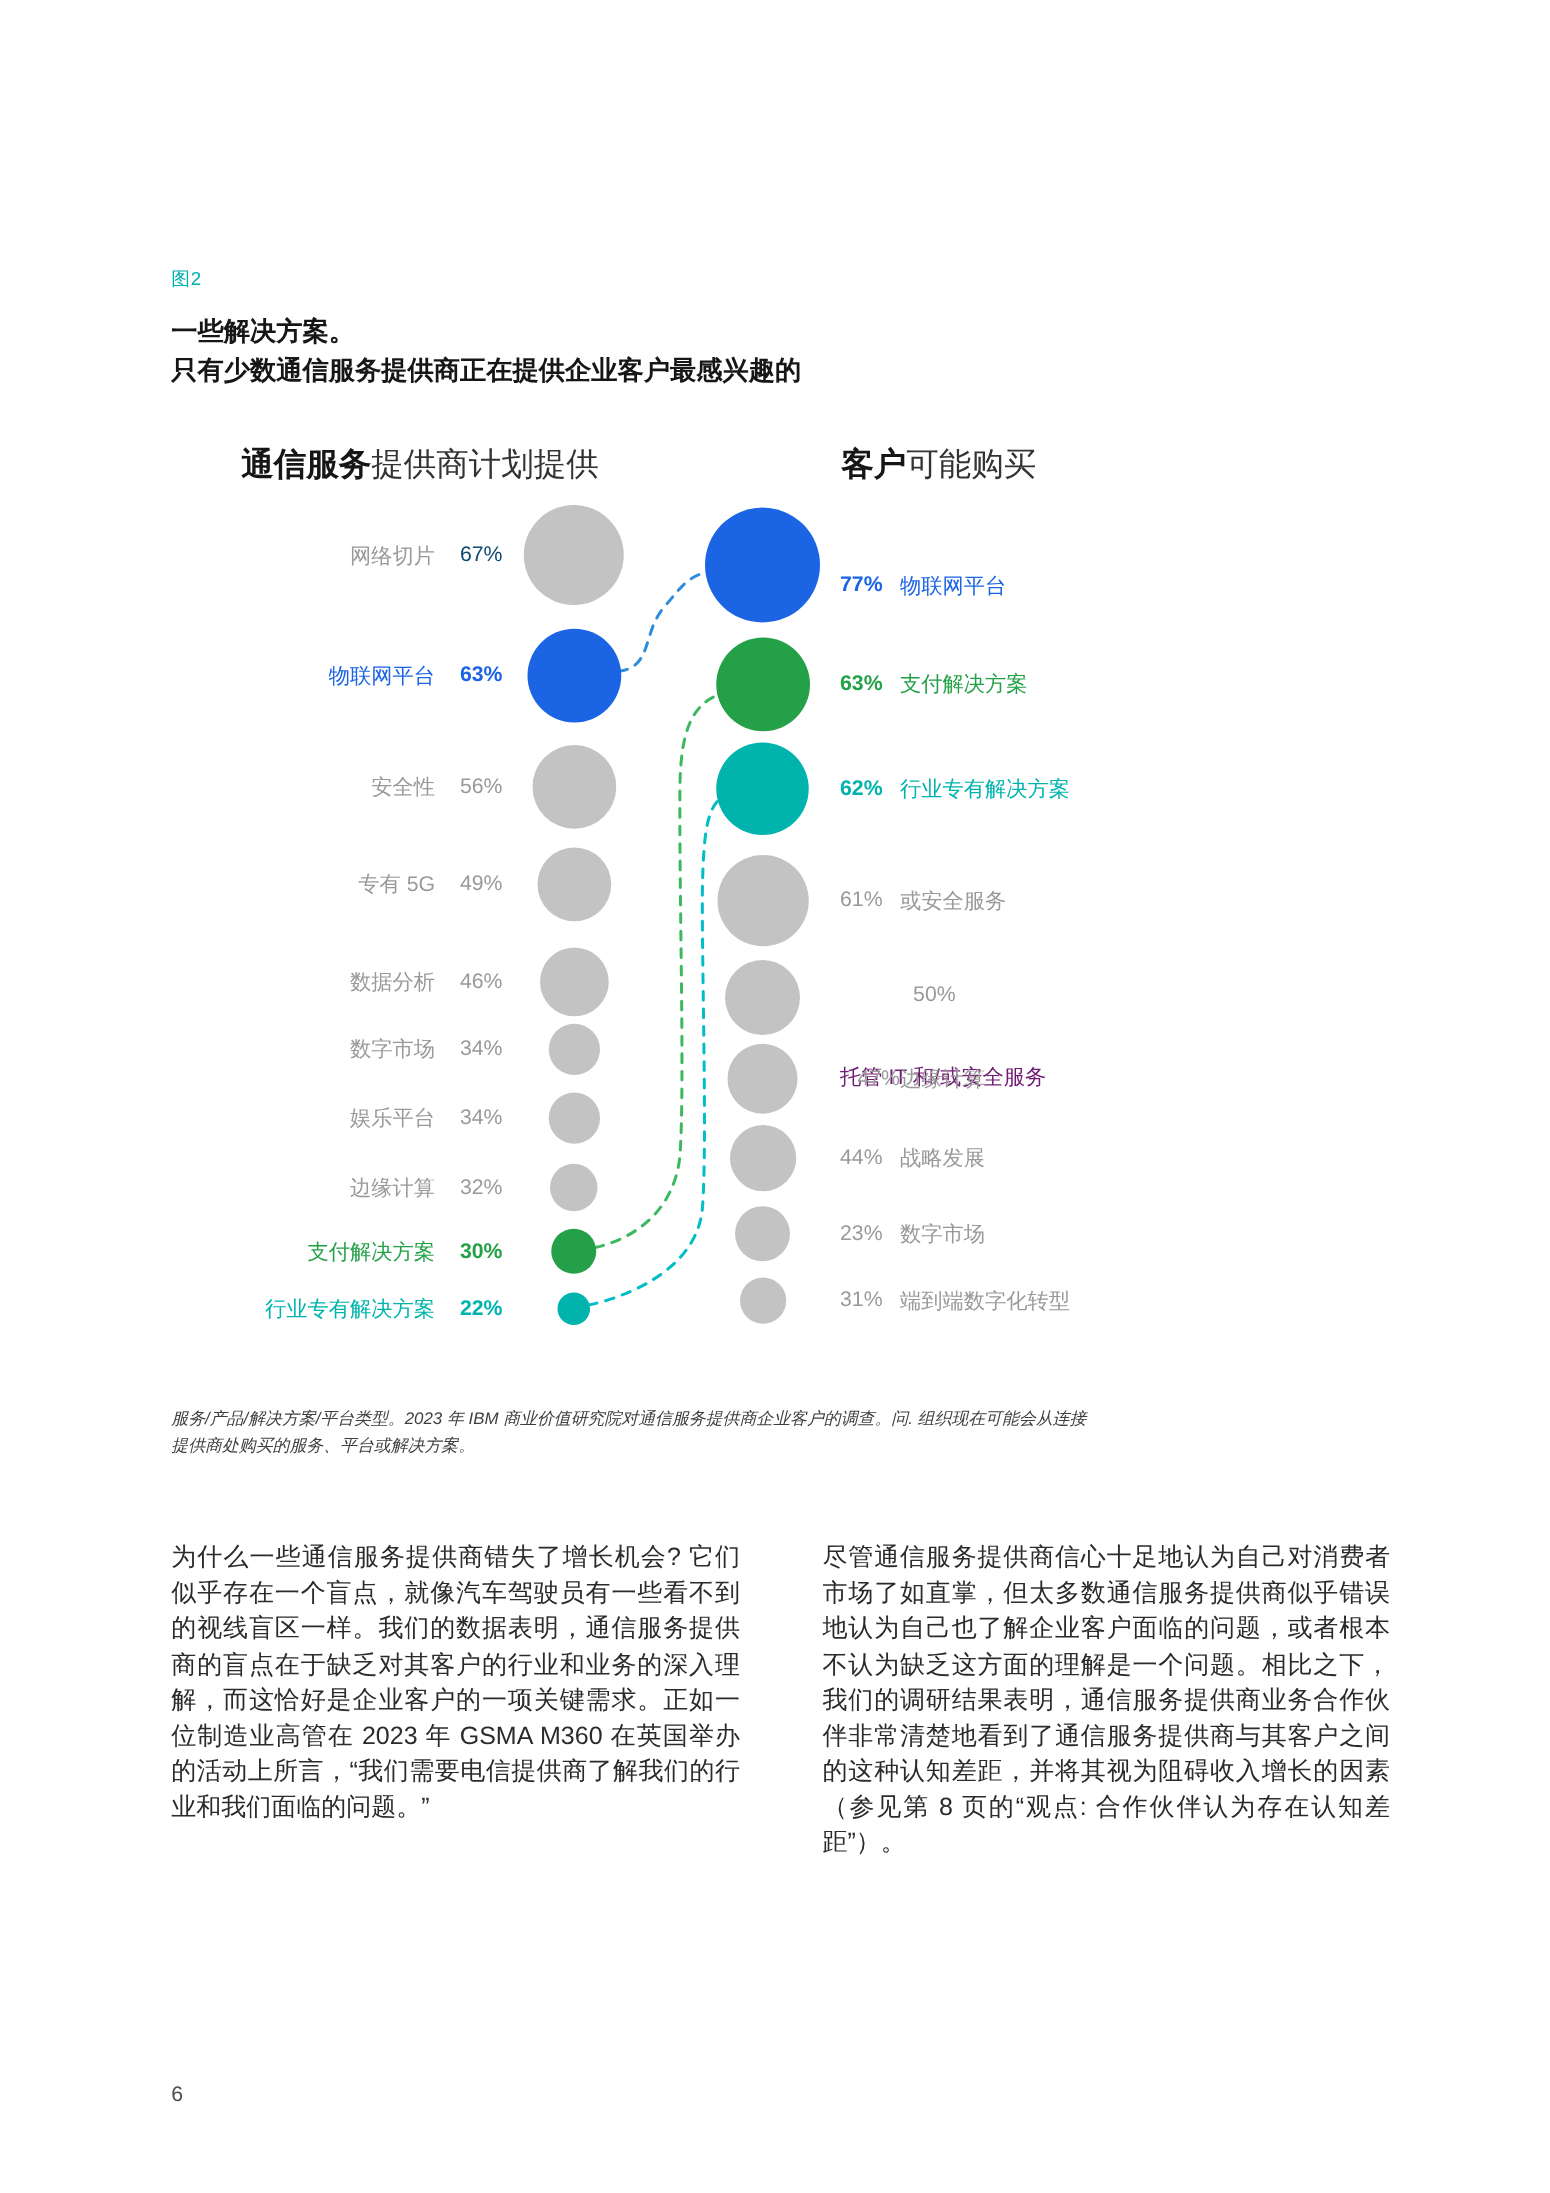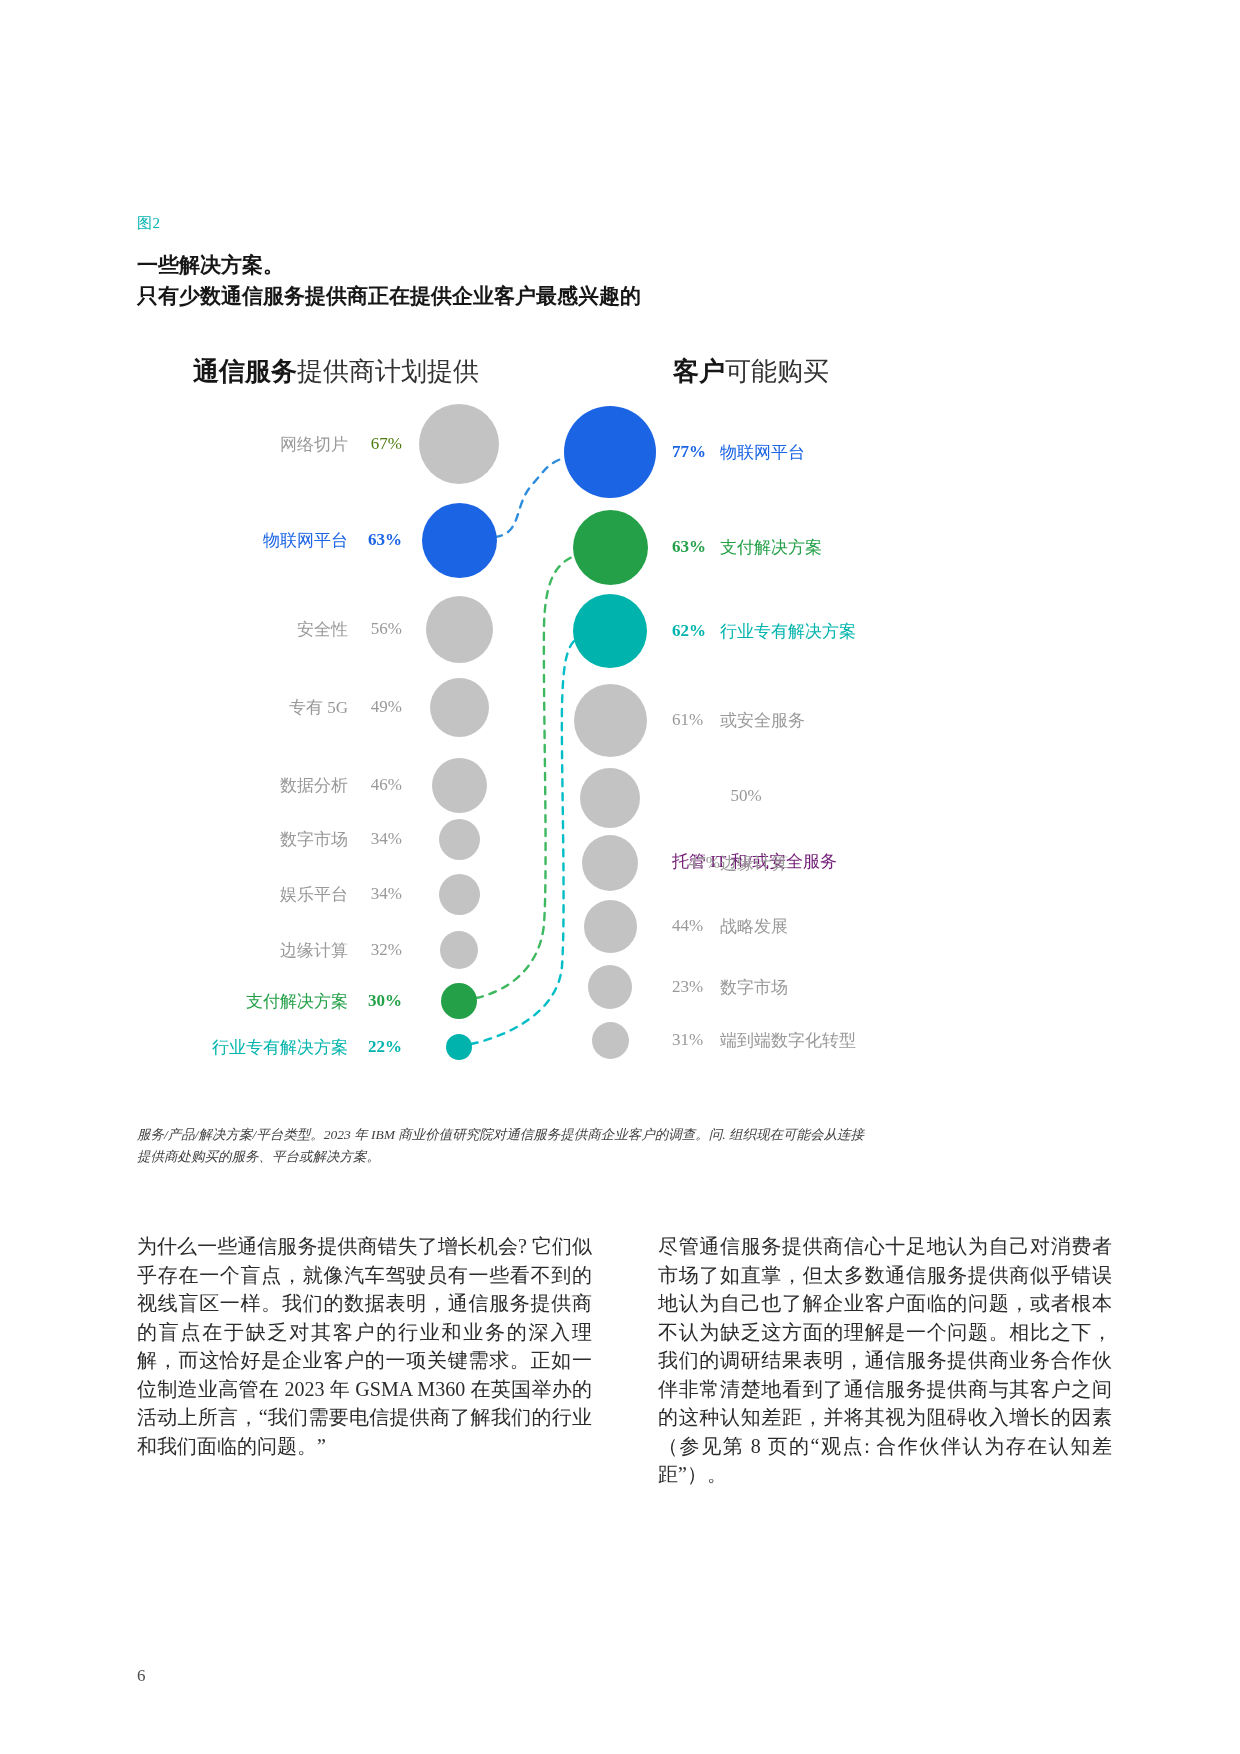--- a/index.html
+++ b/index.html
@@ -2,21 +2,21 @@
 <html><head>
 <meta charset="utf-8">
 <style>
   * { margin: 0; padding: 0; box-sizing: border-box; }
   html, body { width: 1240px; height: 1754px; overflow: hidden; }
   body {
     background: #ffffff;
     font-family: "Liberation Sans", "DejaVu Sans", sans-serif;
     -webkit-font-smoothing: antialiased;
   }
-  .page { position: relative; width: 1240px; height: 1754px; background: #ffffff; font-family: Liberation Serif, serif; }
+  .page { position: relative; width: 1240px; height: 1754px; background: #ffffff; }
 
   .figure-tag {
     position: absolute; left: 137px; top: 214px;
     font-size: 15px; font-weight: 400; color: #00b2b0; letter-spacing: .5px;
   }
   .figure-title {
     position: absolute; left: 137px; top: 250px;
     font-size: 21px; font-weight: 700; color: #161616; line-height: 31px;
   }
 
@@ -104,21 +104,21 @@
         <div class="bubble" style="left: 573.5px; top: 343.5px; width: 73px; height: 73px; background: rgb(195, 195, 195);"></div>
         <div class="bubble" style="left: 580px; top: 428px; width: 60px; height: 60px; background: rgb(195, 195, 195);"></div>
         <div class="bubble" style="left: 582px; top: 495px; width: 56px; height: 56px; background: rgb(195, 195, 195);"></div>
         <div class="bubble" style="left: 583.5px; top: 559.5px; width: 53px; height: 53px; background: rgb(195, 195, 195);"></div>
         <div class="bubble" style="left: 588px; top: 625px; width: 44px; height: 44px; background: rgb(195, 195, 195);"></div>
         <div class="bubble" style="left: 591.5px; top: 681.5px; width: 37px; height: 37px; background: rgb(195, 195, 195);"></div>
       </div>
     <div id="left-rows">
         <div class="lrow" style="top: 92px;">
           <span class="lbl" style="color: rgb(153, 153, 153);">网络切片</span>
-          <span class="pct" style="color: #4d7c0f;">67%</span>
+          <span class="pct" style="color: #0c4a6e;">67%</span>
         </div>
         <div class="lrow" style="top: 188px;">
           <span class="lbl" style="color: rgb(27, 100, 228);">物联网平台</span>
           <span class="pct b" style="color: rgb(27, 100, 228);">63%</span>
         </div>
         <div class="lrow" style="top: 277px;">
           <span class="lbl" style="color: rgb(153, 153, 153);">安全性</span>
           <span class="pct" style="color: rgb(153, 153, 153);">56%</span>
         </div>
         <div class="lrow" style="top: 355px;">
@@ -144,21 +144,21 @@
         <div class="lrow" style="top: 649px;">
           <span class="lbl" style="color: rgb(36, 161, 72);">支付解决方案</span>
           <span class="pct b" style="color: rgb(36, 161, 72);">30%</span>
         </div>
         <div class="lrow" style="top: 695px;">
           <span class="lbl" style="color: rgb(0, 180, 173);">行业专有解决方案</span>
           <span class="pct b" style="color: rgb(0, 180, 173);">22%</span>
         </div>
       </div>
     <div id="right-rows">
-        <div class="rrow" style="top: 100px;">
+        <div class="rrow" style="top: 116px;">
           <span class="pct b" style="color: rgb(27, 100, 228);">77%</span>
           <span class="lbl" style="color: rgb(27, 100, 228);">物联网平台</span>
         </div>
         <div class="rrow" style="top: 195px;">
           <span class="pct b" style="color: rgb(36, 161, 72);">63%</span>
           <span class="lbl" style="color: rgb(36, 161, 72);">支付解决方案</span>
         </div>
         <div class="rrow" style="top: 279px;">
           <span class="pct b" style="color: rgb(0, 180, 173);">62%</span>
           <span class="lbl" style="color: rgb(0, 180, 173);">行业专有解决方案</span>

